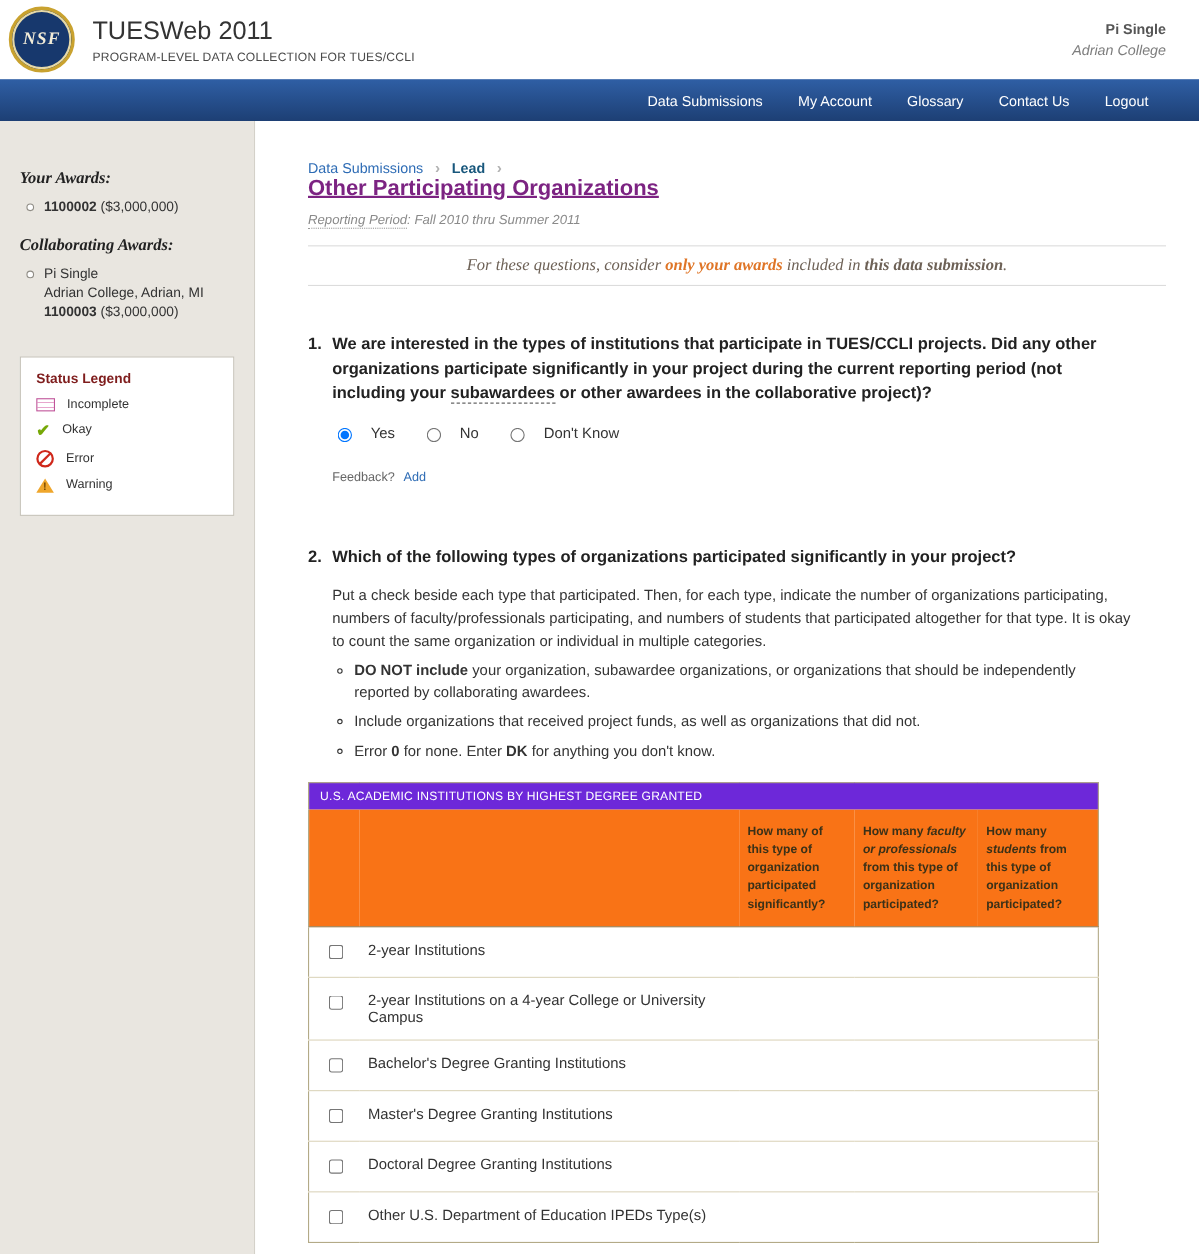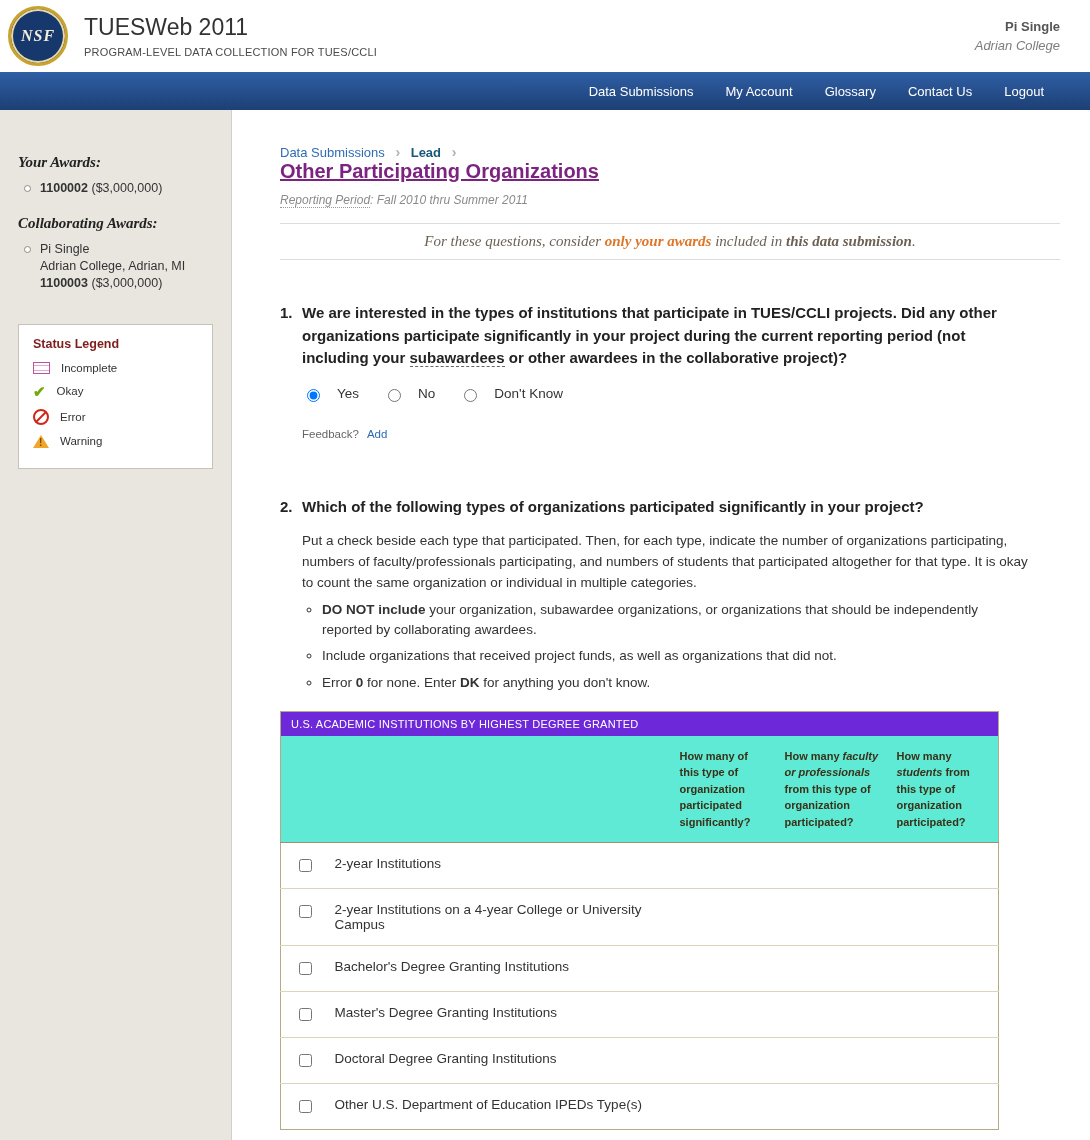--- a/index.html
+++ b/index.html
@@ -82,21 +82,21 @@
   .q2-intro{margin:13px 0 0 22px;font-size:13.5px;color:#333;line-height:1.55;max-width:726px;}
   .q2-bullets{margin:4px 0 0 22px;padding-left:20px;font-size:13.5px;color:#333;line-height:1.5;
       list-style-type:circle;max-width:670px;}
   .q2-bullets li{margin-top:6px;}
 
   
   .orgtable{margin-top:18px;border-collapse:collapse;table-layout:fixed;width:718px;
       border:1px solid #b3aa87;}
   .orgtable .bar th{background:#6d28d9;color:#fff;font-size:11px;font-weight:normal;text-align:left;
       padding:6px 10px;letter-spacing:.2px;}
-  .colheads th{background:#5eead4;font-size:11px;color:#3b3118;text-align:left;vertical-align:bottom;
+  .colheads th{background:#f97316;font-size:11px;color:#3b3118;text-align:left;vertical-align:bottom;
       padding:12px 8px 12px;font-weight:bold;line-height:1.5;border-bottom:1px solid #9a9171;}
   .orgtable tbody td{border-top:1px solid #dcd5bc;padding:13px 8px;font-size:13.5px;color:#333;
       vertical-align:top;background:#fff;}
   .orgtable tbody tr:first-child td{border-top:none;}
   .cellcb{padding-left:14px !important;}
   .ital{font-style:italic;}
 </style>
 </head>
 <body>
 

